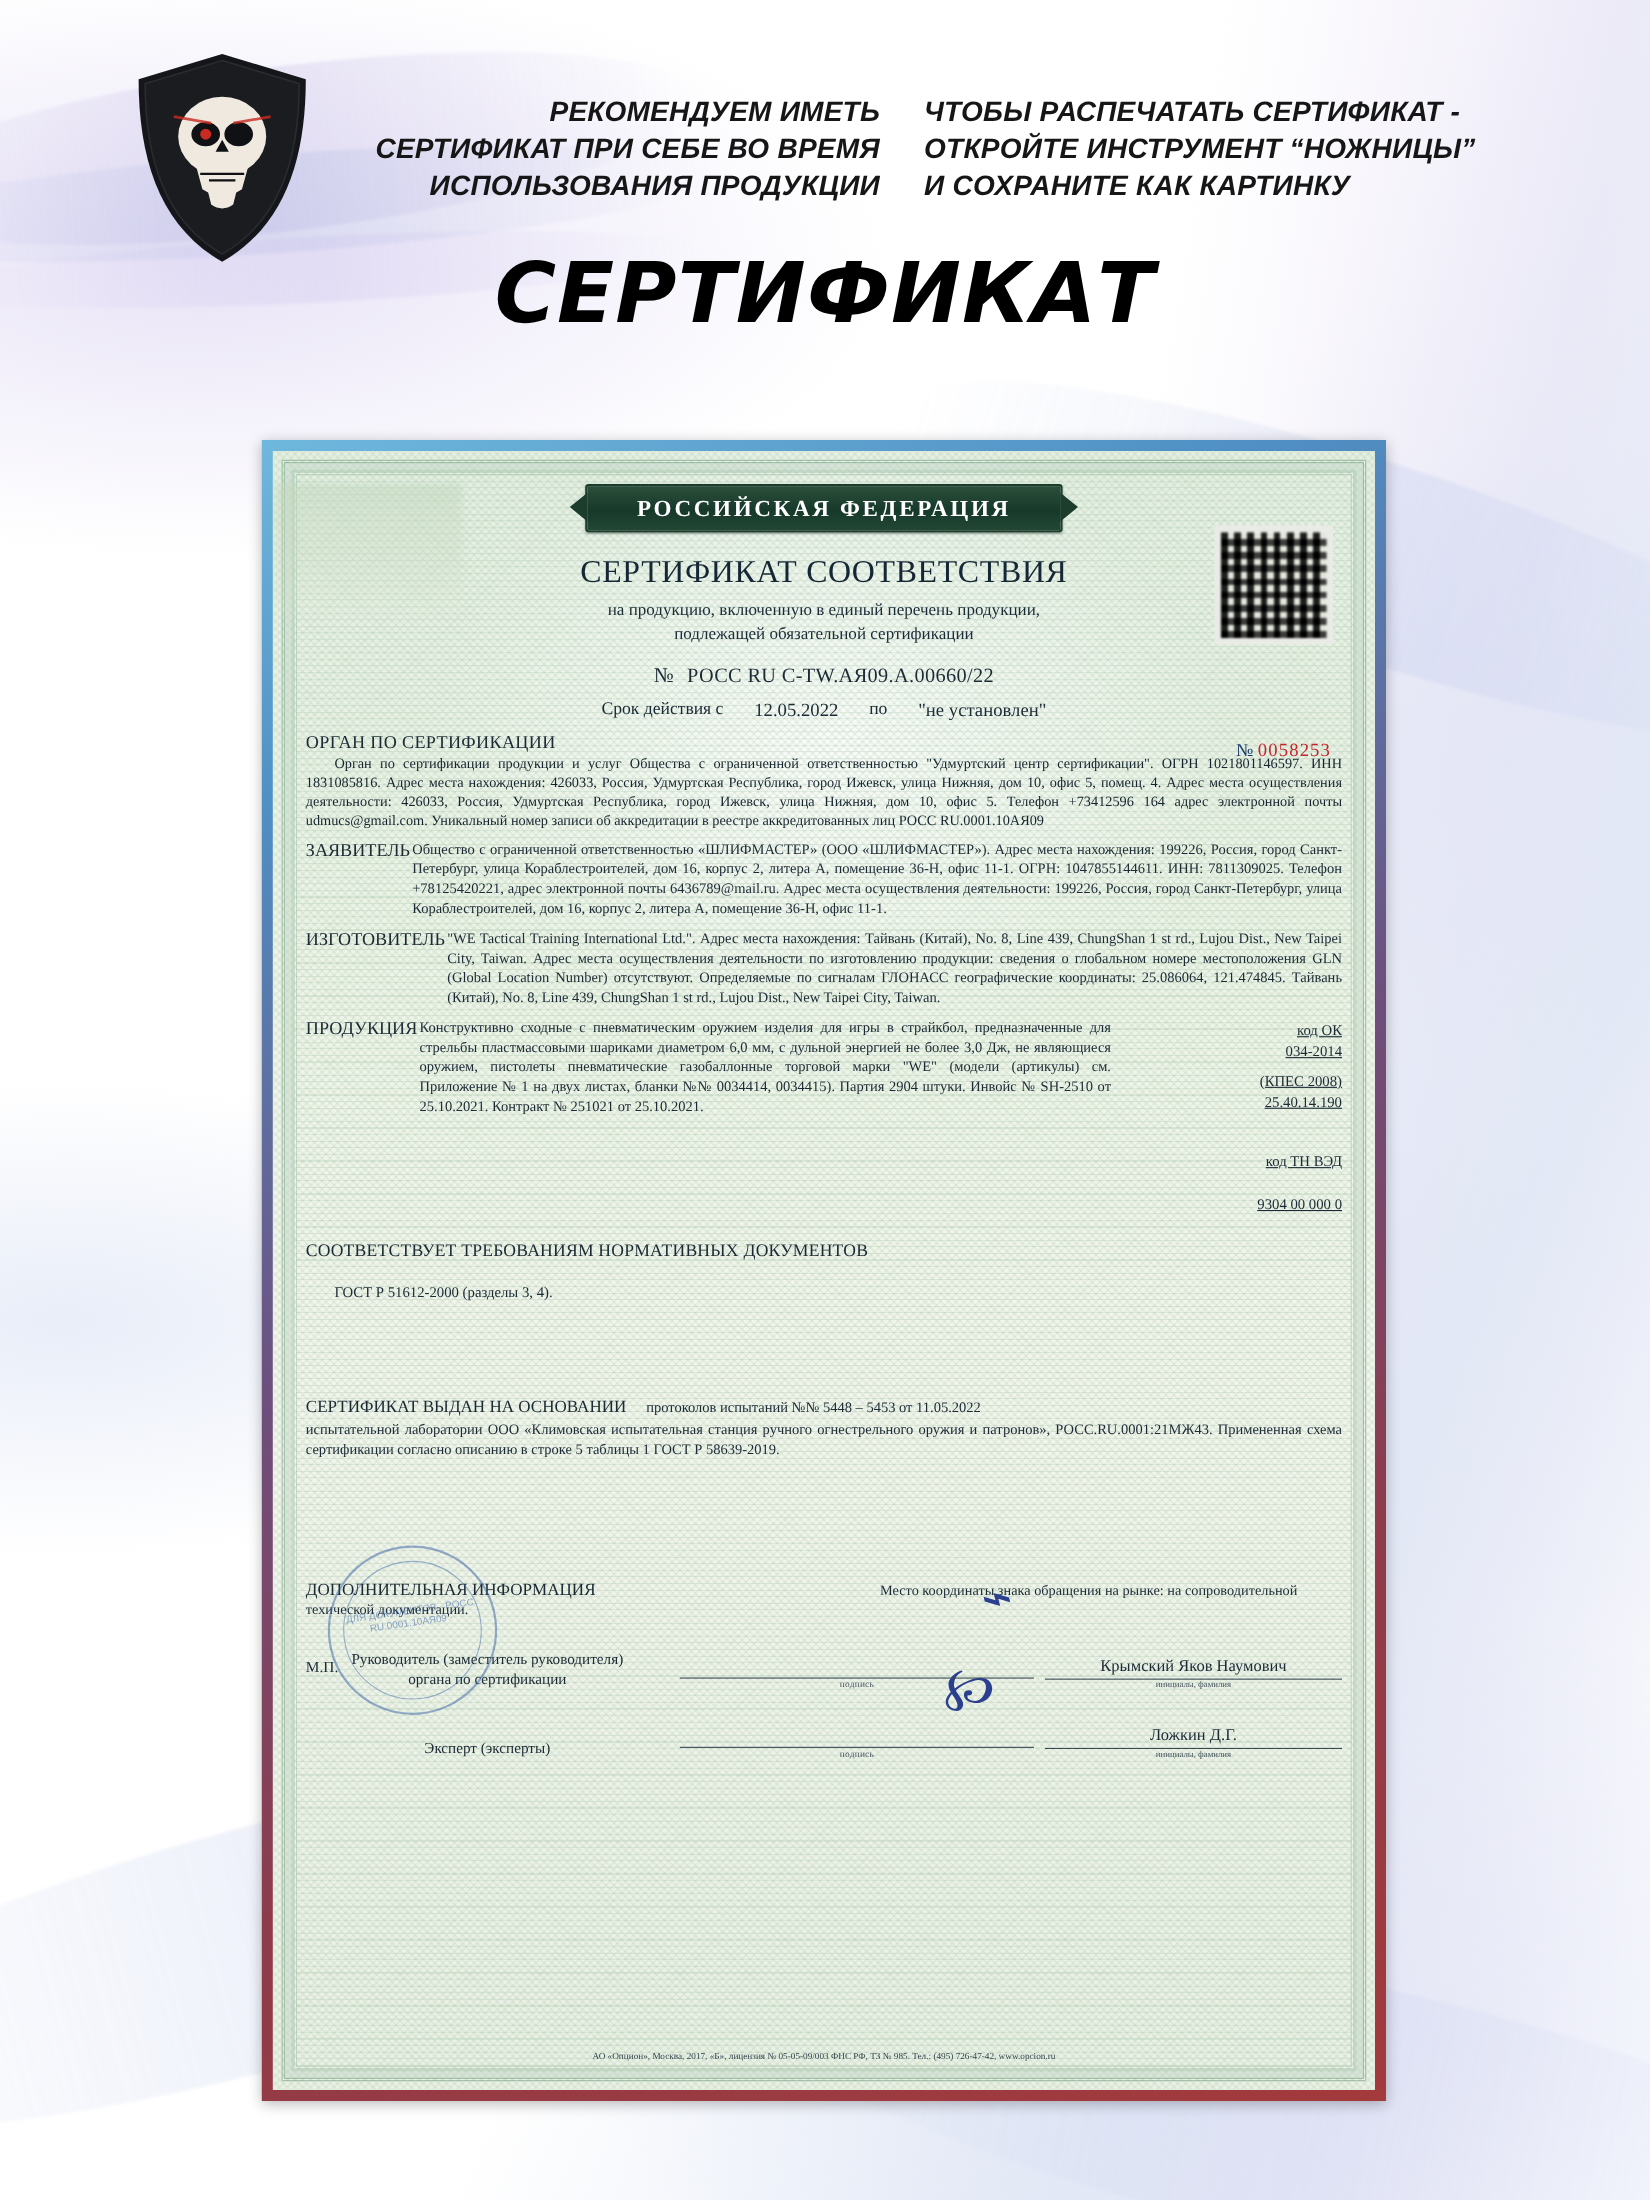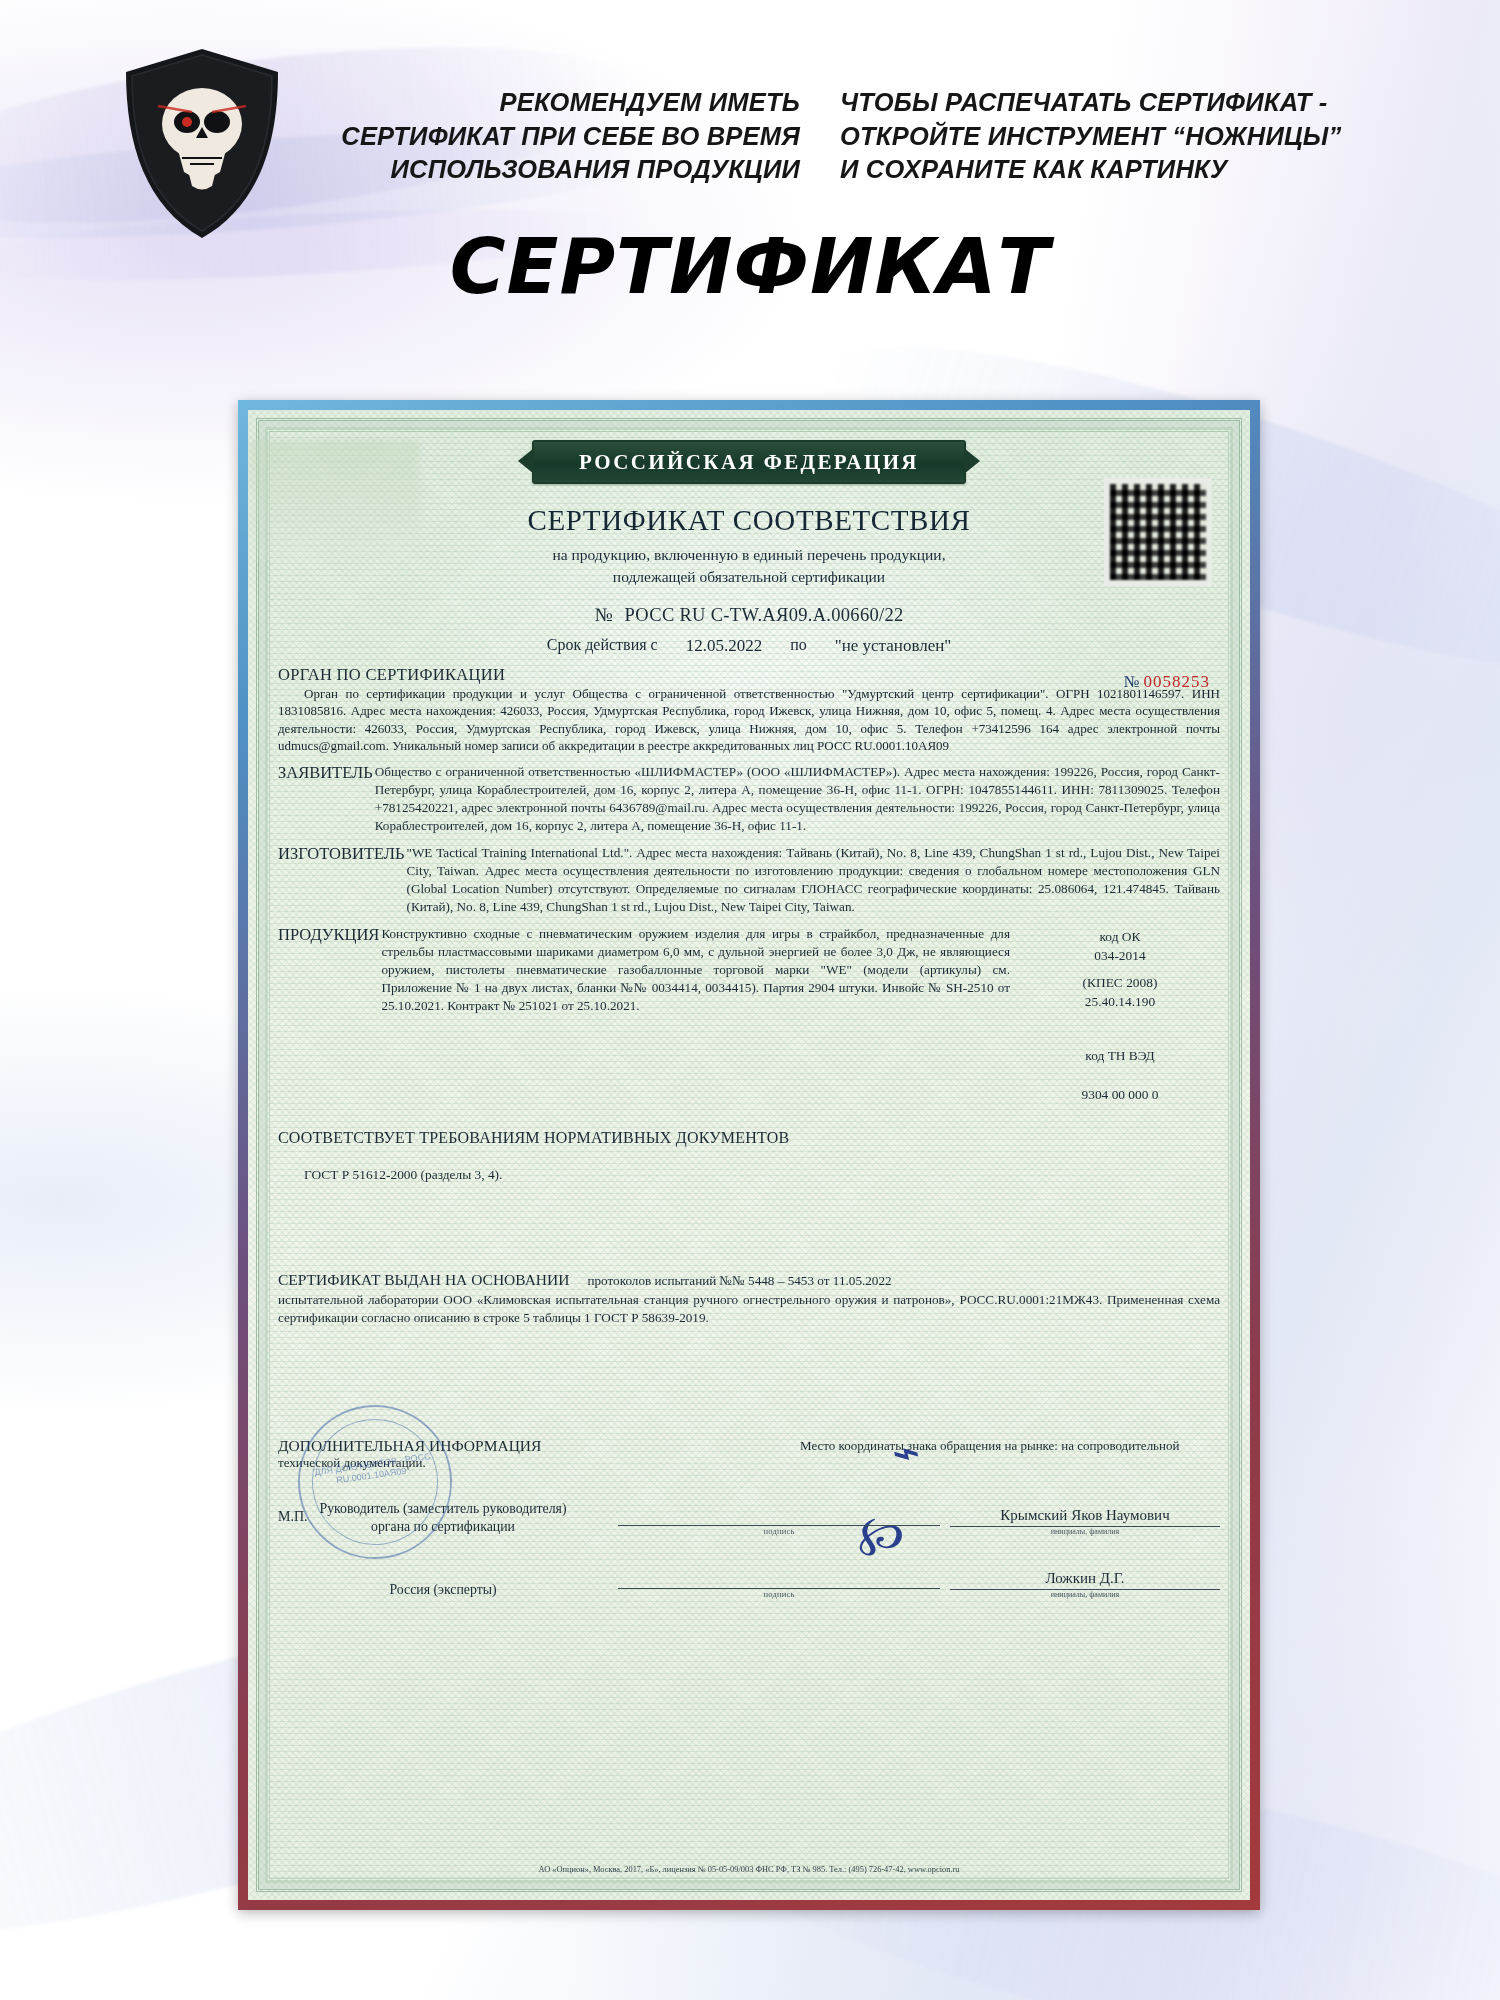--- a/index.html
+++ b/index.html
@@ -224,23 +224,24 @@
 
   .row-flex { display: flex; gap: 2px; align-items: flex-start; }
   .row-flex .label { flex: 0 0 auto; font-size: 16.5px; }
   .row-flex .body { flex: 1 1 auto; font-size: 13.2px; line-height: 1.36; text-align: justify; }
 
   .product-wrap { display: flex; gap: 10px; align-items: flex-start; }
   .product-left { flex: 1 1 auto; }
   .product-right {
     flex: 0 0 200px;
     font-size: 13.4px;
-    text-align: center;
+    text-align: right;
     line-height: 1.45;
     padding-top: 2px;
+    text-decoration: underline;
   }
   .product-right .cell { margin-bottom: 7px; }
   .product-right .cell .k { display: block; }
 
   .norm-head { font-size: 16px; letter-spacing: .2px; margin-top: 18px; }
   .norm-body { font-size: 13.4px; margin-top: 20px; }
 
   .basis { margin-top: 88px; }
   .basis-head { font-size: 15.5px; display:inline-block; }
   .basis-inline { font-size: 13.2px; margin-left: 14px; }
@@ -460,21 +461,21 @@
             <div class="rule"></div>
             <div class="cap">подпись</div>
           </div>
           <div class="sign-name">
             <div class="rule">Крымский Яков Наумович</div>
             <div class="cap">инициалы, фамилия</div>
           </div>
         </div>
 
         <div class="sign-row">
-          <div class="sign-role">Россия (эксперты)</div>
+          <div class="sign-role">Эксперт (эксперты)</div>
           <div class="sign-line">
             <div class="rule"></div>
             <div class="cap">подпись</div>
           </div>
           <div class="sign-name">
             <div class="rule">Ложкин Д.Г.</div>
             <div class="cap">инициалы, фамилия</div>
           </div>
         </div>
       </div>

